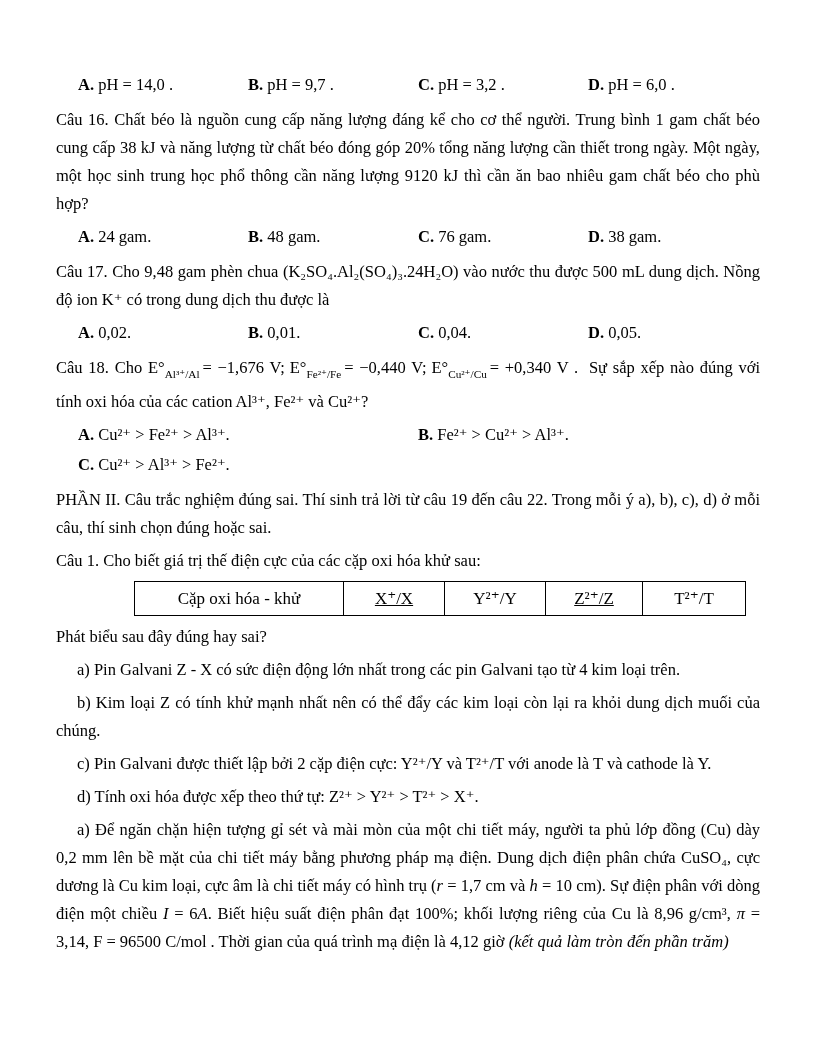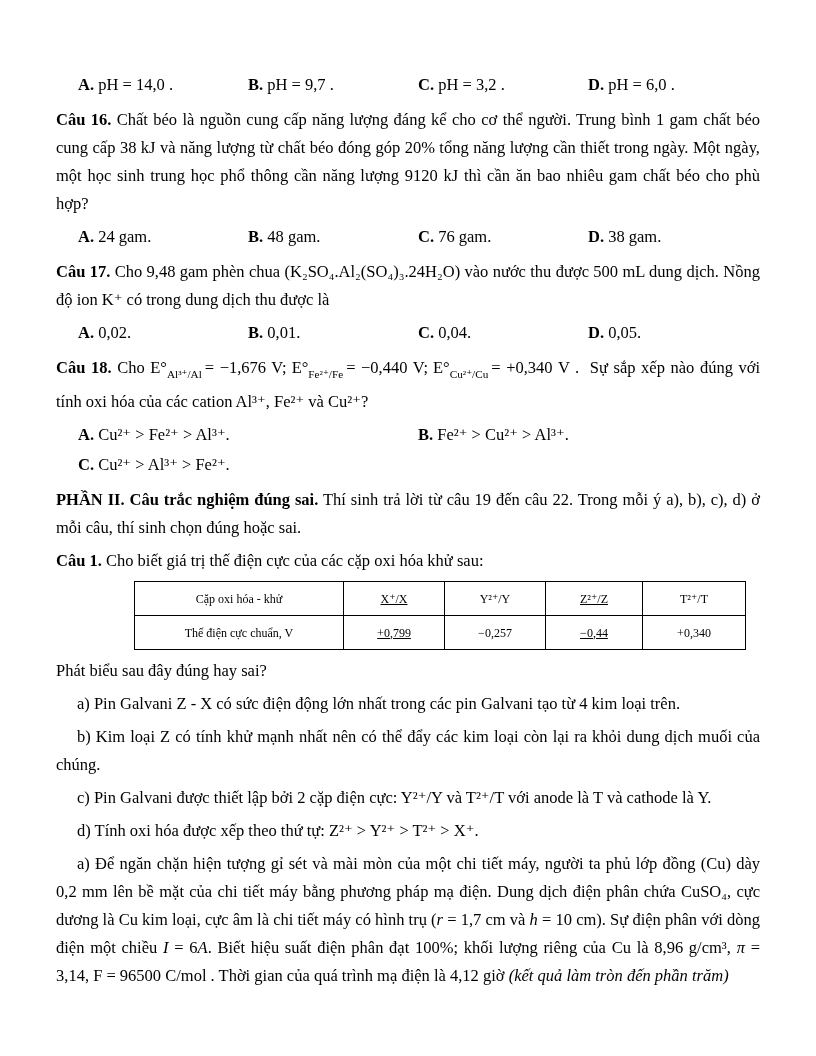--- a/index.html
+++ b/index.html
@@ -7,41 +7,41 @@
     width:816px; height:1056px; box-sizing:border-box;
     background:#ffffff; color:#000000;
     font-family:"Liberation Serif","DejaVu Serif",serif;
     font-size:16.5px;
     padding:34px 56px 40px 56px;
     overflow:hidden;
     margin-top:36px;
   }
   p { margin:0 0 5px 0; line-height:28px; }
   .just { text-align:justify; }
-  b, .bold { font-weight:bold; }
+  b, .bold { font-weight:normal; }
   .it { font-style:italic; }
   .indent { text-indent:21px; }
   
   .opts4 {
     display:grid; grid-template-columns:170px 170px 170px auto;
     padding-left:22px; margin:1px 0 7px 0; line-height:28px;
   }
   .opts2 {
     display:grid; grid-template-columns:340px auto;
     padding-left:22px; margin:1px 0 2px 0; line-height:28px;
   }
   .opt .ol { font-weight:bold; }
   
   .egroup { margin-right:5px; white-space:nowrap; }
   sub.pair { font-size:0.68em; vertical-align:-0.45em; margin-right:2px; }
   .eval { margin-left:1px; }
   
   table.pot {
     border-collapse:collapse; margin:6px 0 7px 78px;
-    font-size:12px;
+    font-size:17px;
   }
   table.pot td {
     border:1px solid #000; text-align:center;
     height:33px; padding:0 6px; line-height:20px;
   }
   td.c0 { width:196px; } td.c1 { width:88px;text-decoration:underline; } td.c2 { width:88px; }
   td.c3 { width:84px;text-decoration:underline; } td.c4 { width:90px; }
 </style>
 </head>
 <body>
@@ -89,27 +89,20 @@
 
   <table class="pot">
     <tbody>
       <tr>
         <td class="c0">Cặp oxi hóa - khử</td>
         <td class="c1">X⁺/X</td>
         <td class="c2">Y²⁺/Y</td>
         <td class="c3">Z²⁺/Z</td>
         <td class="c4">T²⁺/T</td>
       </tr>
-      <tr>
-        <td class="c0">Thế điện cực chuẩn, V</td>
-        <td class="c1">+0,799</td>
-        <td class="c2">−0,257</td>
-        <td class="c3">−0,44</td>
-        <td class="c4">+0,340</td>
-      </tr>
     </tbody>
   </table>
 
   <p>Phát biểu sau đây đúng hay sai?</p>
   <p class="indent">a) Pin Galvani Z - X có sức điện động lớn nhất trong các pin Galvani tạo từ 4 kim loại trên.</p>
   <p class="indent just">b) Kim loại Z có tính khử mạnh nhất nên có thể đẩy các kim loại còn lại ra khỏi dung dịch muối của chúng.</p>
   <p class="indent">c) Pin Galvani được thiết lập bởi 2 cặp điện cực: Y²⁺/Y và T²⁺/T với anode là T và cathode là Y.</p>
   <p class="indent">d) Tính oxi hóa được xếp theo thứ tự: Z²⁺ &gt; Y²⁺ &gt; T²⁺ &gt; X⁺.</p>
 
 

